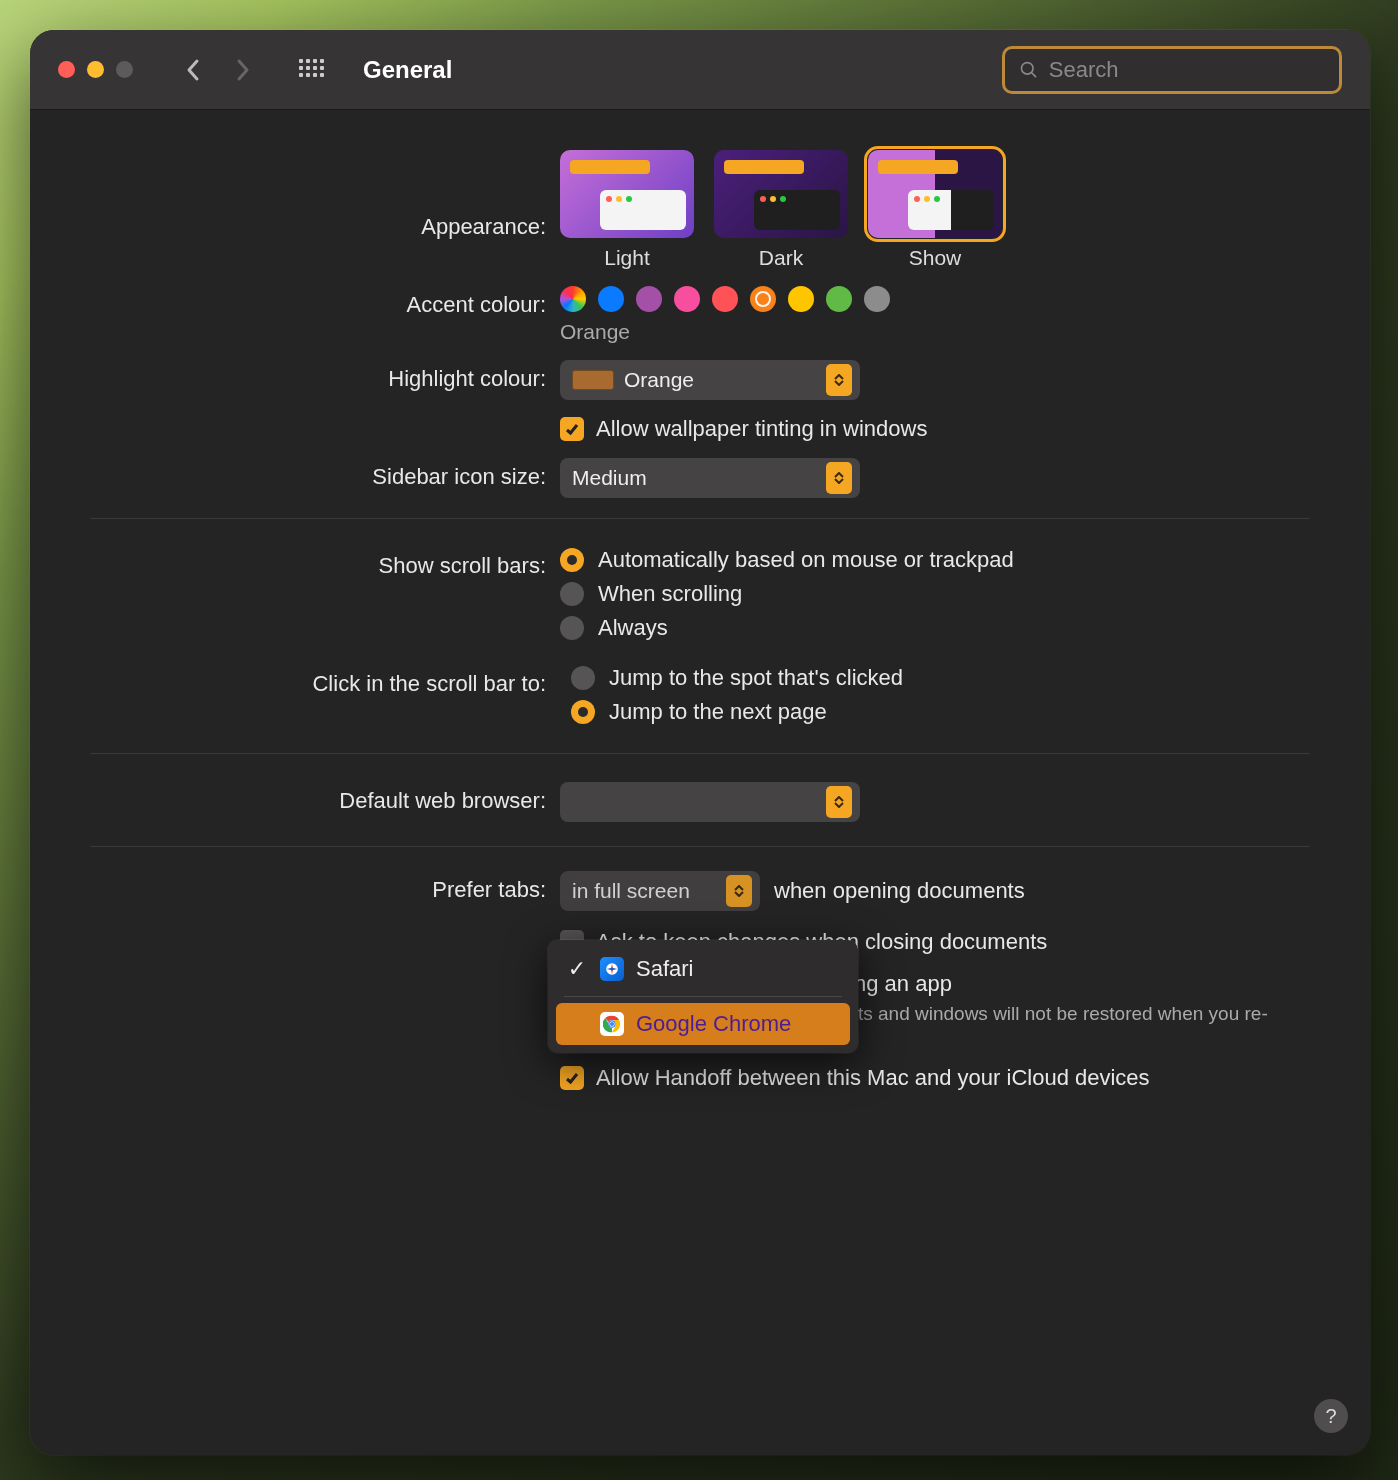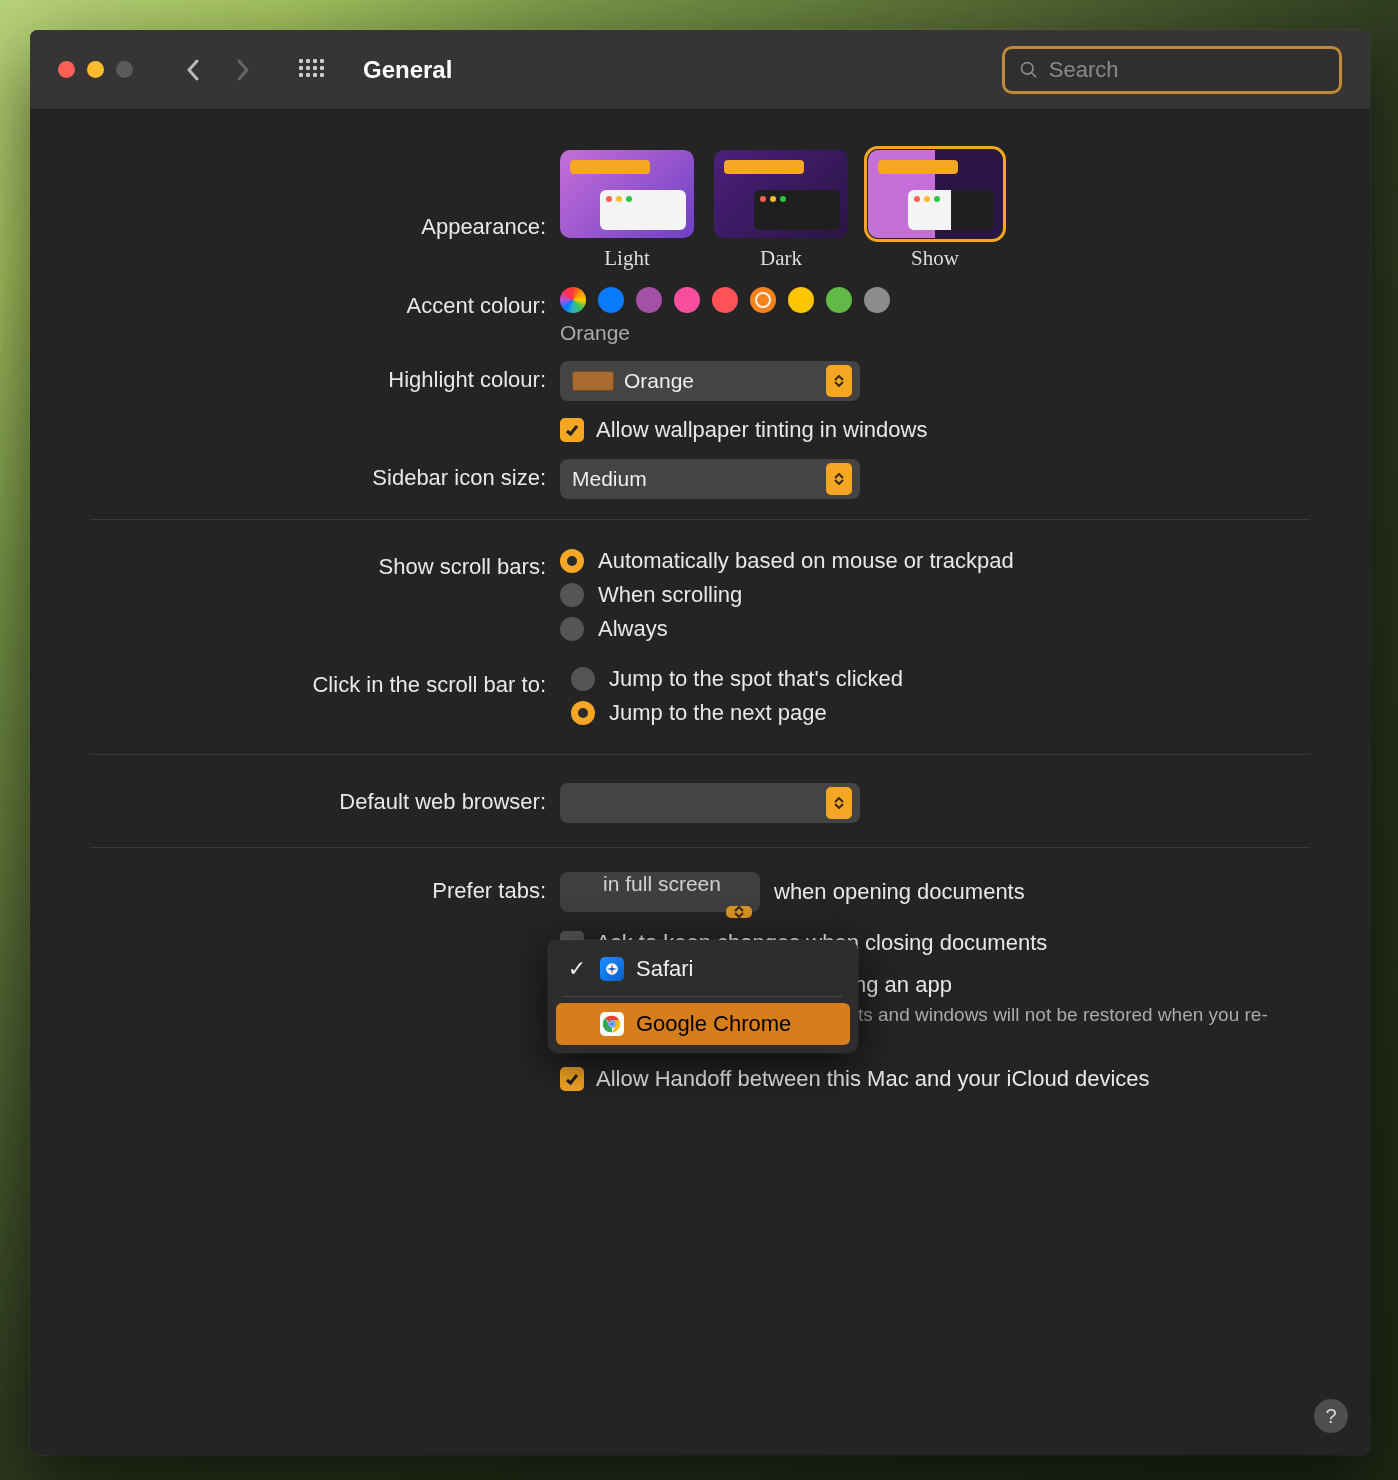--- a/index.html
+++ b/index.html
@@ -8,21 +8,21 @@
     background: linear-gradient(135deg, #b8d47a 0%, #a4c25e 10%, #7a9848 20%, #2e3a1f 50%, #1f2815 100%);
     width: 1398px;
     height: 1480px;
     padding: 30px;
     overflow: hidden;
   }
   .window {
     width: 1340px;
     height: 1425px;
     background: #252425;
-    border-radius: 8px;
+    border-radius: 24px;
     box-shadow: 0 30px 80px rgba(0,0,0,0.6), 0 0 0 1px rgba(255,255,255,0.06);
     overflow: hidden;
     position: relative;
   }
   .titlebar {
     height: 80px;
     background: #363435;
     display: flex;
     align-items: center;
     padding: 0 28px;
@@ -59,21 +59,21 @@
   }
   .search-box input::placeholder { color:#8a8a8a; }
 
   .content { padding: 40px 60px 60px 60px; color:#ddd; }
   .row { display:flex; align-items:flex-start; margin-bottom: 16px; }
   .label-col { width: 470px; text-align:right; font-size: 22px; color:#e8e8e8; padding-right: 14px; padding-top:6px; }
   .ctrl-col { flex:1; }
 
   
   .appearance-row { display:flex; gap:20px; align-items:flex-start; }
-  .appearance-item { display:flex; flex-direction:column; align-items:center; gap:8px;font-family:Liberation Serif, serif; }
+  .appearance-item { display:flex; flex-direction:column; align-items:center; gap:8px; }
   .thumb { width:134px; height:88px; border-radius:10px; position:relative; overflow:hidden; }
   .thumb.selected { outline: 3px solid #f5a623; outline-offset: 1px; }
   .thumb-inner-window { position:absolute; right:8px; bottom:8px; width:86px; height:40px; border-radius:6px; }
   .thumb-bar { position:absolute; left:10px; top:10px; width:80px; height:14px; background:#f5a623; border-radius:4px; }
   .thumb-label { font-size: 21px; color:#ddd; }
 
   
   .swatch-row { display:flex; gap:12px; align-items:center; }
   .swatch { width:26px; height:26px; border-radius:50%; cursor:pointer; position:relative; }
   .swatch.selected::after { content:''; position:absolute; inset:5px; border-radius:50%; border:2px solid rgba(255,255,255,0.9); }
@@ -106,31 +106,31 @@
   
   .dropdown-pop {
     position:absolute; left:518px; top:910px; width:310px;
     background:#2e2c2d; border-radius:10px; box-shadow:0 10px 40px rgba(0,0,0,0.7), 0 0 0 1px rgba(255,255,255,0.08);
     padding:8px 8px;
     z-index:50;
   }
   .dd-item { display:flex; align-items:center; gap:12px; padding:8px 10px; font-size:22px; color:#eee; border-radius:6px; }
   .dd-item .check { width:22px; display:flex; justify-content:center; }
   .dd-item .app-icon { width:24px; height:24px; border-radius:5px; display:flex; align-items:center; justify-content:center; font-size:16px; }
-  .dd-item.highlight { background:#d67e1c; color:#000000; }
+  .dd-item.highlight { background:#d67e1c; color:#4c1d95; }
   .dd-sep { height:1px; background:#4a4a4a; margin:6px 8px; }
 
   .help-btn {
     position:absolute; right:22px; bottom:22px; width:34px; height:34px; border-radius:50%;
     background:#4f4d4e; color:#ddd; display:flex; align-items:center; justify-content:center; font-size:20px;
   }
 
   .inline-suffix { font-size:22px; color:#e8e8e8; margin-left:14px; }
 
-  .prefer-tabs-select{ min-width:200px; width:200px; opacity:0.85;flex-direction:column; }
+  .prefer-tabs-select{ min-width:200px; width:200px; opacity:0.85; }
   .recent-select{ min-width:120px; width:120px; }
 
 </style>
 </head>
 <body>
 
 <div class="window">
 
   <div class="titlebar">
     <div class="traffic-lights">

